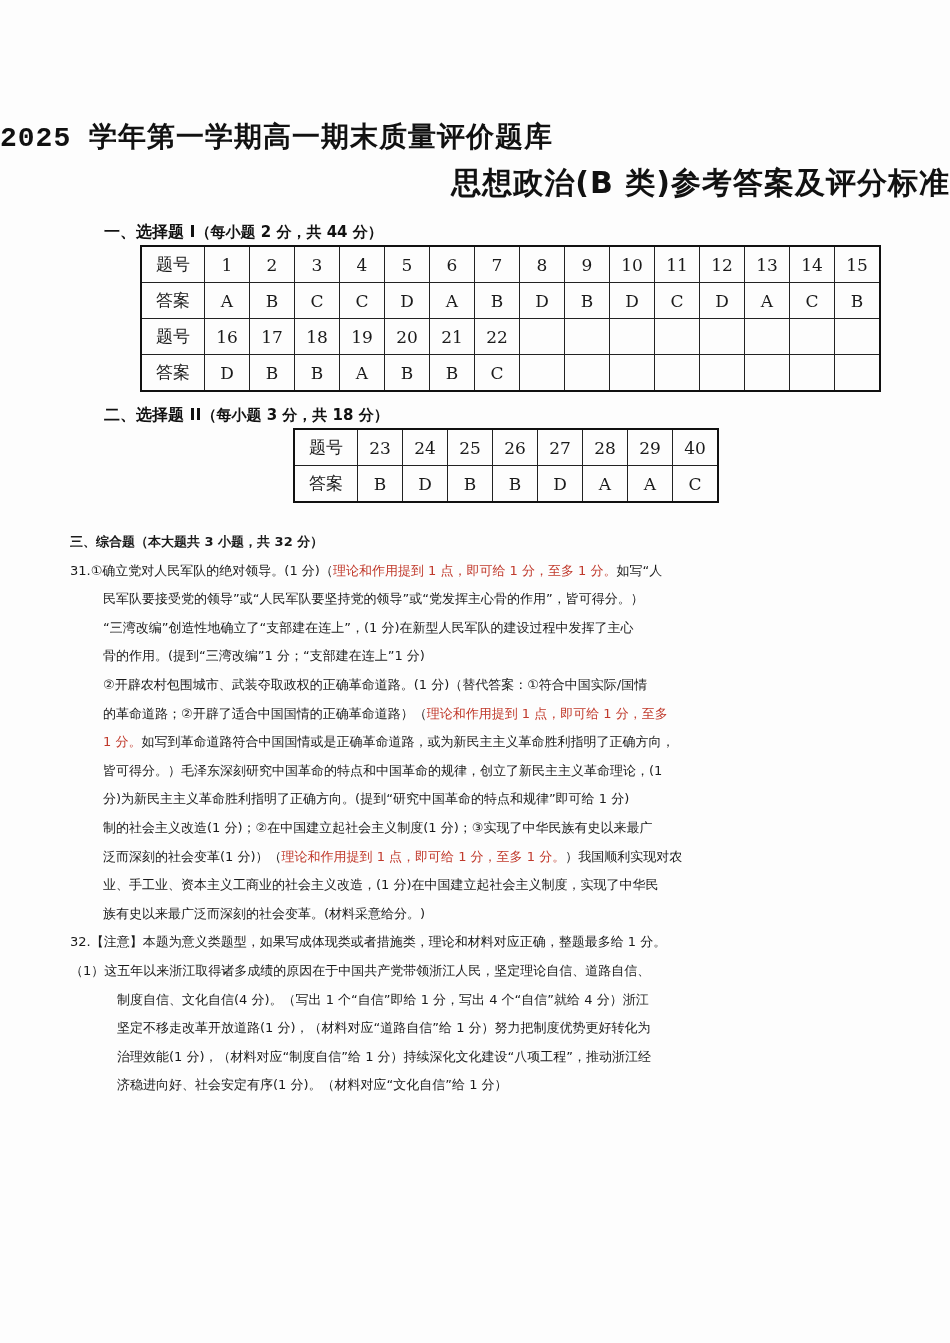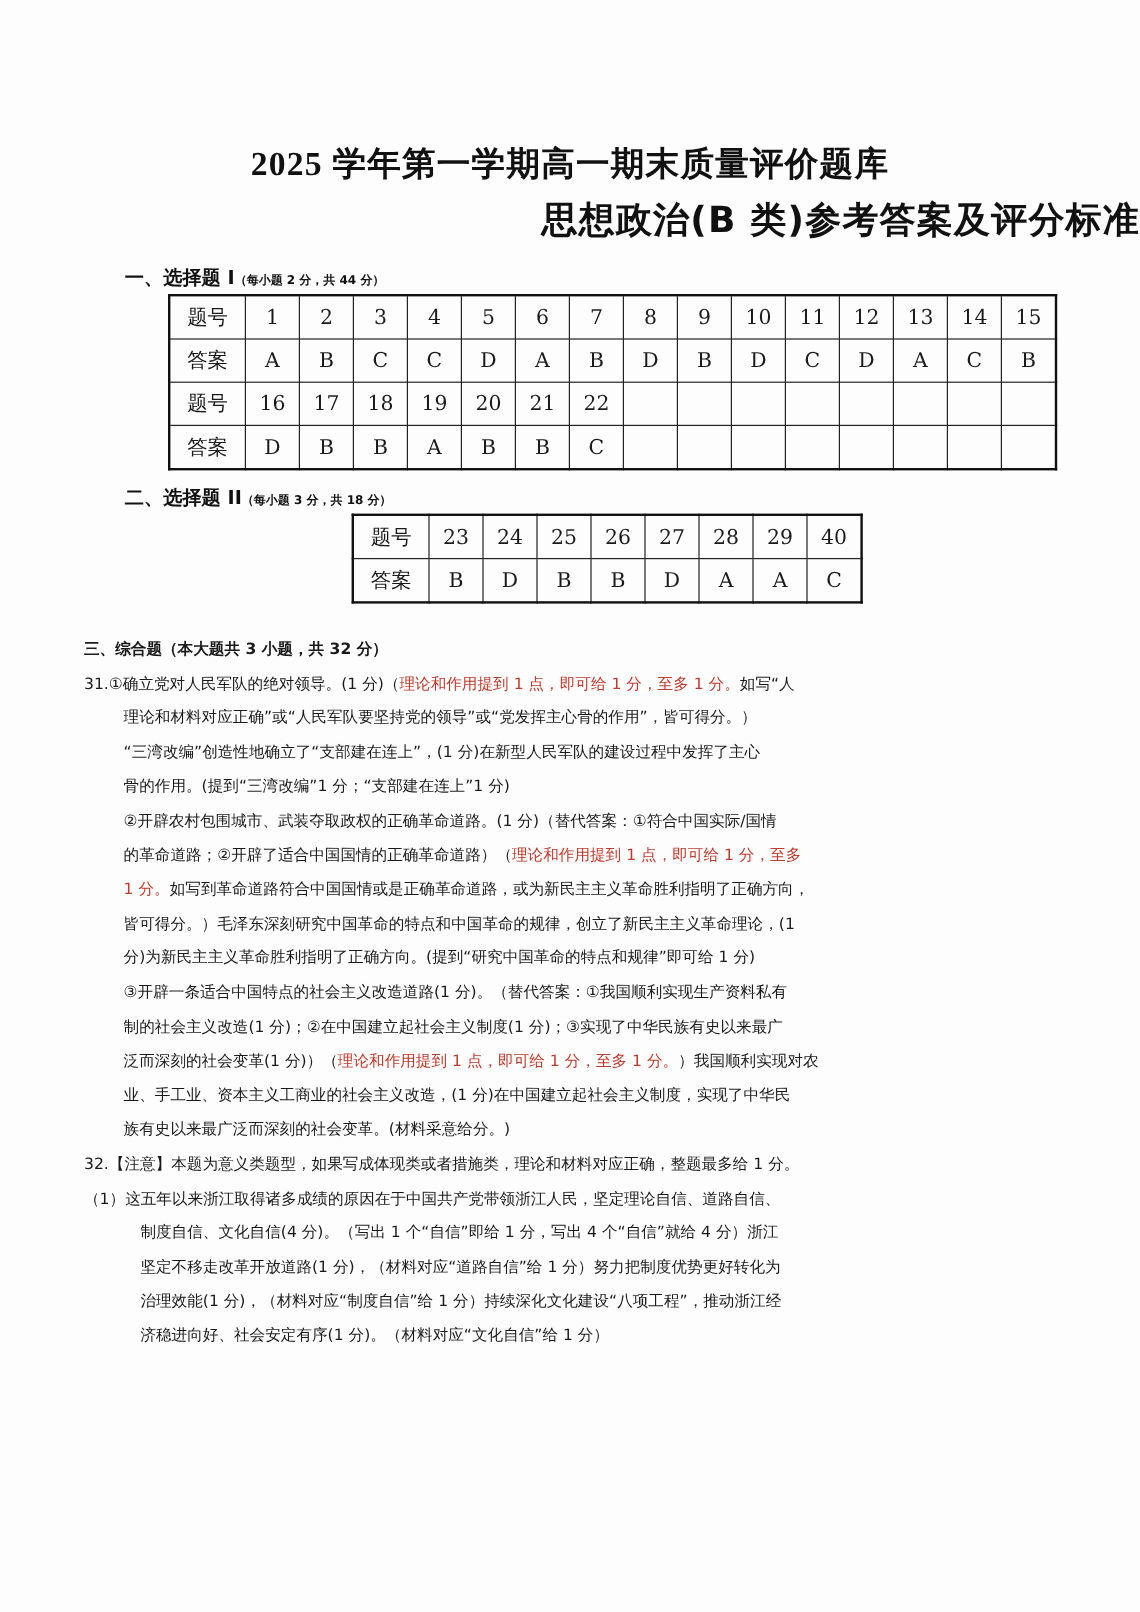--- a/index.html
+++ b/index.html
@@ -2,34 +2,34 @@
 <html><head>
   <meta charset="utf-8">
   <style>
     html, body { margin: 0; padding: 0; }
     body {
       width: 950px; height: 1343px; background: #fdfdfd; position: relative;
       font-family: "DejaVu Serif", "Liberation Serif", serif; color: #1a1a1a;
       overflow: hidden;
     }
     .title1 {
-      position: absolute; top: 118px; left: 0; width: 950px; text-align: center;
-      font-family: Liberation Serif, serif;
+      position: absolute; top: 118px; left: 0; width: 950px; 
+      font-family: Liberation Mono, monospace;
       font-size: 28px; font-weight: bold; letter-spacing: 1px; color: #111;
     }
     .title2 {
       position: absolute; top: 163px; left: 0; width: 950px; text-align: right;
       font-family: "DejaVu Sans", "Liberation Sans", sans-serif;
       font-size: 30px; font-weight: bold; letter-spacing: 1px; color: #111;
     }
     .sec-head {
       position: absolute; font-family: "DejaVu Sans", "Liberation Sans", sans-serif;
       font-weight: bold; font-size: 16px; color: #111; white-space: nowrap;
     }
-    .sec-head .sub { font-weight: bold; font-size: 10px; }
+    .sec-head .sub { font-weight: bold; font-size: 15px; }
     table.ans {
       position: absolute; border-collapse: collapse; border: 2px solid #111;
       font-size: 17px; table-layout: fixed;
     }
     table.ans td {
       border: 1.5px solid #222; text-align: center; vertical-align: middle;
       padding: 0; height: 35px;
     }
     table.ans td.hd { font-family: "DejaVu Sans", "Liberation Sans", sans-serif; font-size: 17px; }
     #t1 { left: 140px; top: 245px; width: 720px; }
@@ -164,29 +164,28 @@
         <td>A</td>
         <td>C</td>
       </tr>
     </tbody>
 </table>
 
 <div class="body-text">
   <div class="line bold">三、综合题（本大题共 3 小题，共 32 分）</div>
   <div id="s3-lines">
       <div class="line"><span>31.①确立党对人民军队的绝对领导。(1 分)（</span><span class="red">理论和作用提到 1 点，即可给 1 分，至多 1 分。</span><span>如写“人</span></div>
-      <div class="line indent"><span>理论和材料对应正确”或“人民军队要坚持党的领导”或“党发挥主心骨的作用”，皆可得分。）</span></div>
+      <div class="line indent"><span>民军队要接受党的领导”或“人民军队要坚持党的领导”或“党发挥主心骨的作用”，皆可得分。）</span></div>
       <div class="line indent"><span>“三湾改编”创造性地确立了“支部建在连上”，(1 分)在新型人民军队的建设过程中发挥了主心</span></div>
       <div class="line indent"><span>骨的作用。(提到“三湾改编”1 分；“支部建在连上”1 分)</span></div>
       <div class="line indent"><span>②开辟农村包围城市、武装夺取政权的正确革命道路。(1 分)（替代答案：①符合中国实际/国情</span></div>
       <div class="line indent"><span>的革命道路；②开辟了适合中国国情的正确革命道路）（</span><span class="red">理论和作用提到 1 点，即可给 1 分，至多</span></div>
       <div class="line indent"><span class="red">1 分。</span><span>如写到革命道路符合中国国情或是正确革命道路，或为新民主主义革命胜利指明了正确方向，</span></div>
       <div class="line indent"><span>皆可得分。）毛泽东深刻研究中国革命的特点和中国革命的规律，创立了新民主主义革命理论，(1</span></div>
       <div class="line indent"><span>分)为新民主主义革命胜利指明了正确方向。(提到“研究中国革命的特点和规律”即可给 1 分)</span></div>
-      <div class="line indent"><span>③开辟一条适合中国特点的社会主义改造道路(1 分)。（替代答案：①我国顺利实现生产资料私有</span></div>
       <div class="line indent"><span>制的社会主义改造(1 分)；②在中国建立起社会主义制度(1 分)；③实现了中华民族有史以来最广</span></div>
       <div class="line indent"><span>泛而深刻的社会变革(1 分)）（</span><span class="red">理论和作用提到 1 点，即可给 1 分，至多 1 分。</span><span>）我国顺利实现对农</span></div>
       <div class="line indent"><span>业、手工业、资本主义工商业的社会主义改造，(1 分)在中国建立起社会主义制度，实现了中华民</span></div>
       <div class="line indent"><span>族有史以来最广泛而深刻的社会变革。(材料采意给分。)</span></div>
       <div class="line"><span>32.【注意】本题为意义类题型，如果写成体现类或者措施类，理论和材料对应正确，整题最多给 1 分。</span></div>
       <div class="line"><span>（1）这五年以来浙江取得诸多成绩的原因在于中国共产党带领浙江人民，坚定理论自信、道路自信、</span></div>
       <div class="line indent2"><span>制度自信、文化自信(4 分)。（写出 1 个“自信”即给 1 分，写出 4 个“自信”就给 4 分）浙江</span></div>
       <div class="line indent2"><span>坚定不移走改革开放道路(1 分)，（材料对应“道路自信”给 1 分）努力把制度优势更好转化为</span></div>
       <div class="line indent2"><span>治理效能(1 分)，（材料对应“制度自信”给 1 分）持续深化文化建设“八项工程”，推动浙江经</span></div>
       <div class="line indent2"><span>济稳进向好、社会安定有序(1 分)。（材料对应“文化自信”给 1 分）</span></div>

